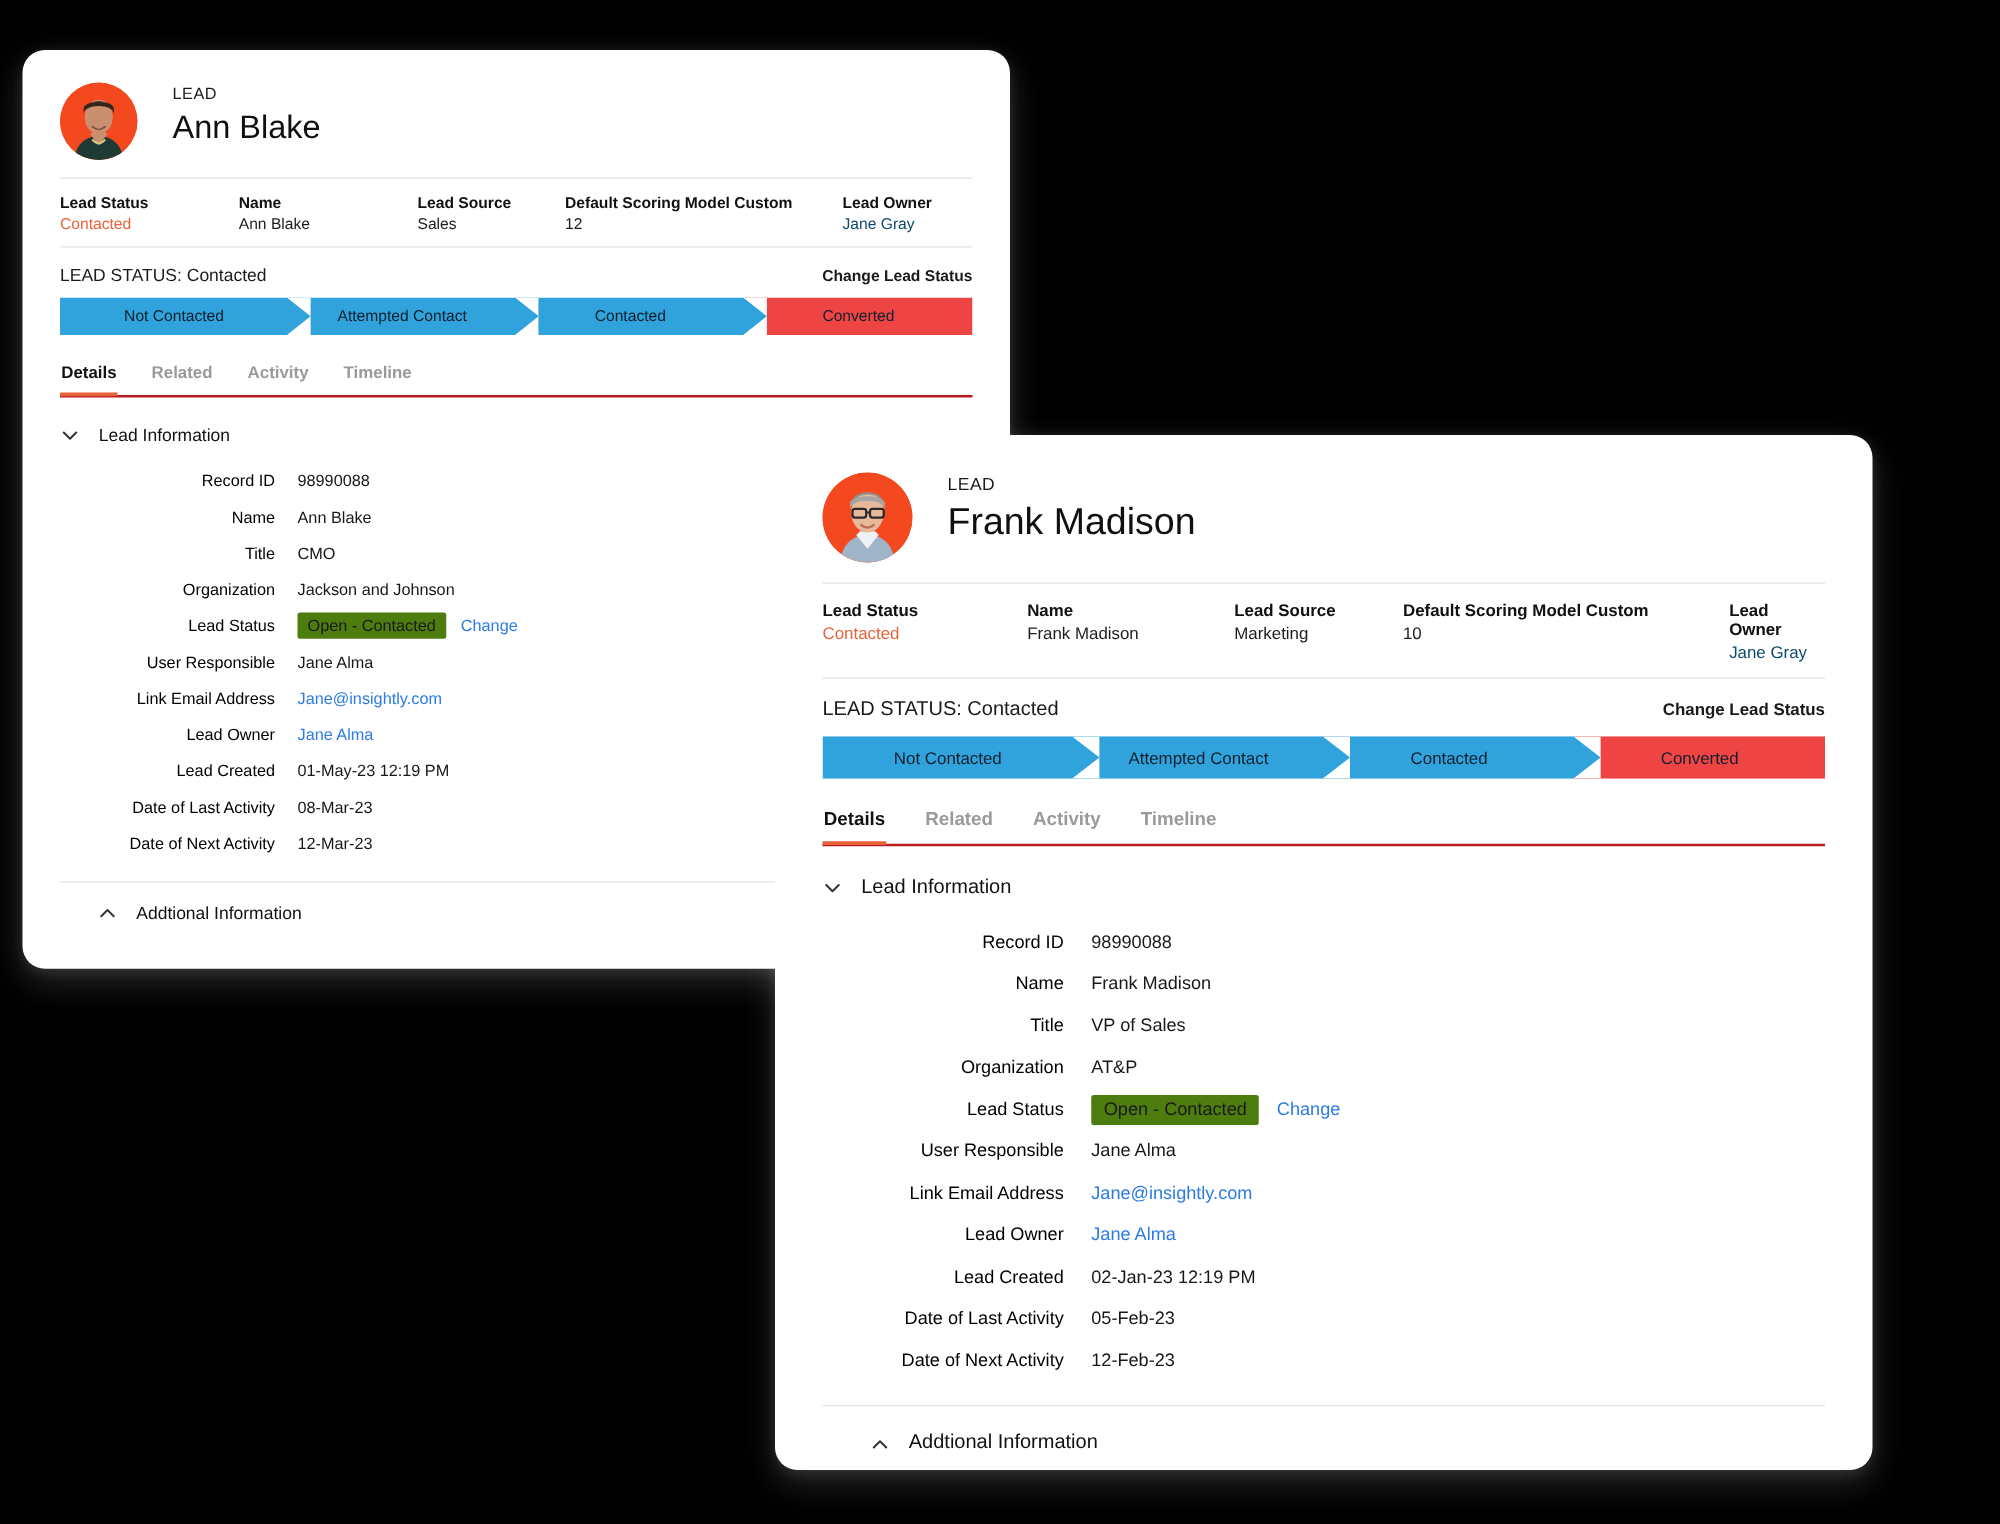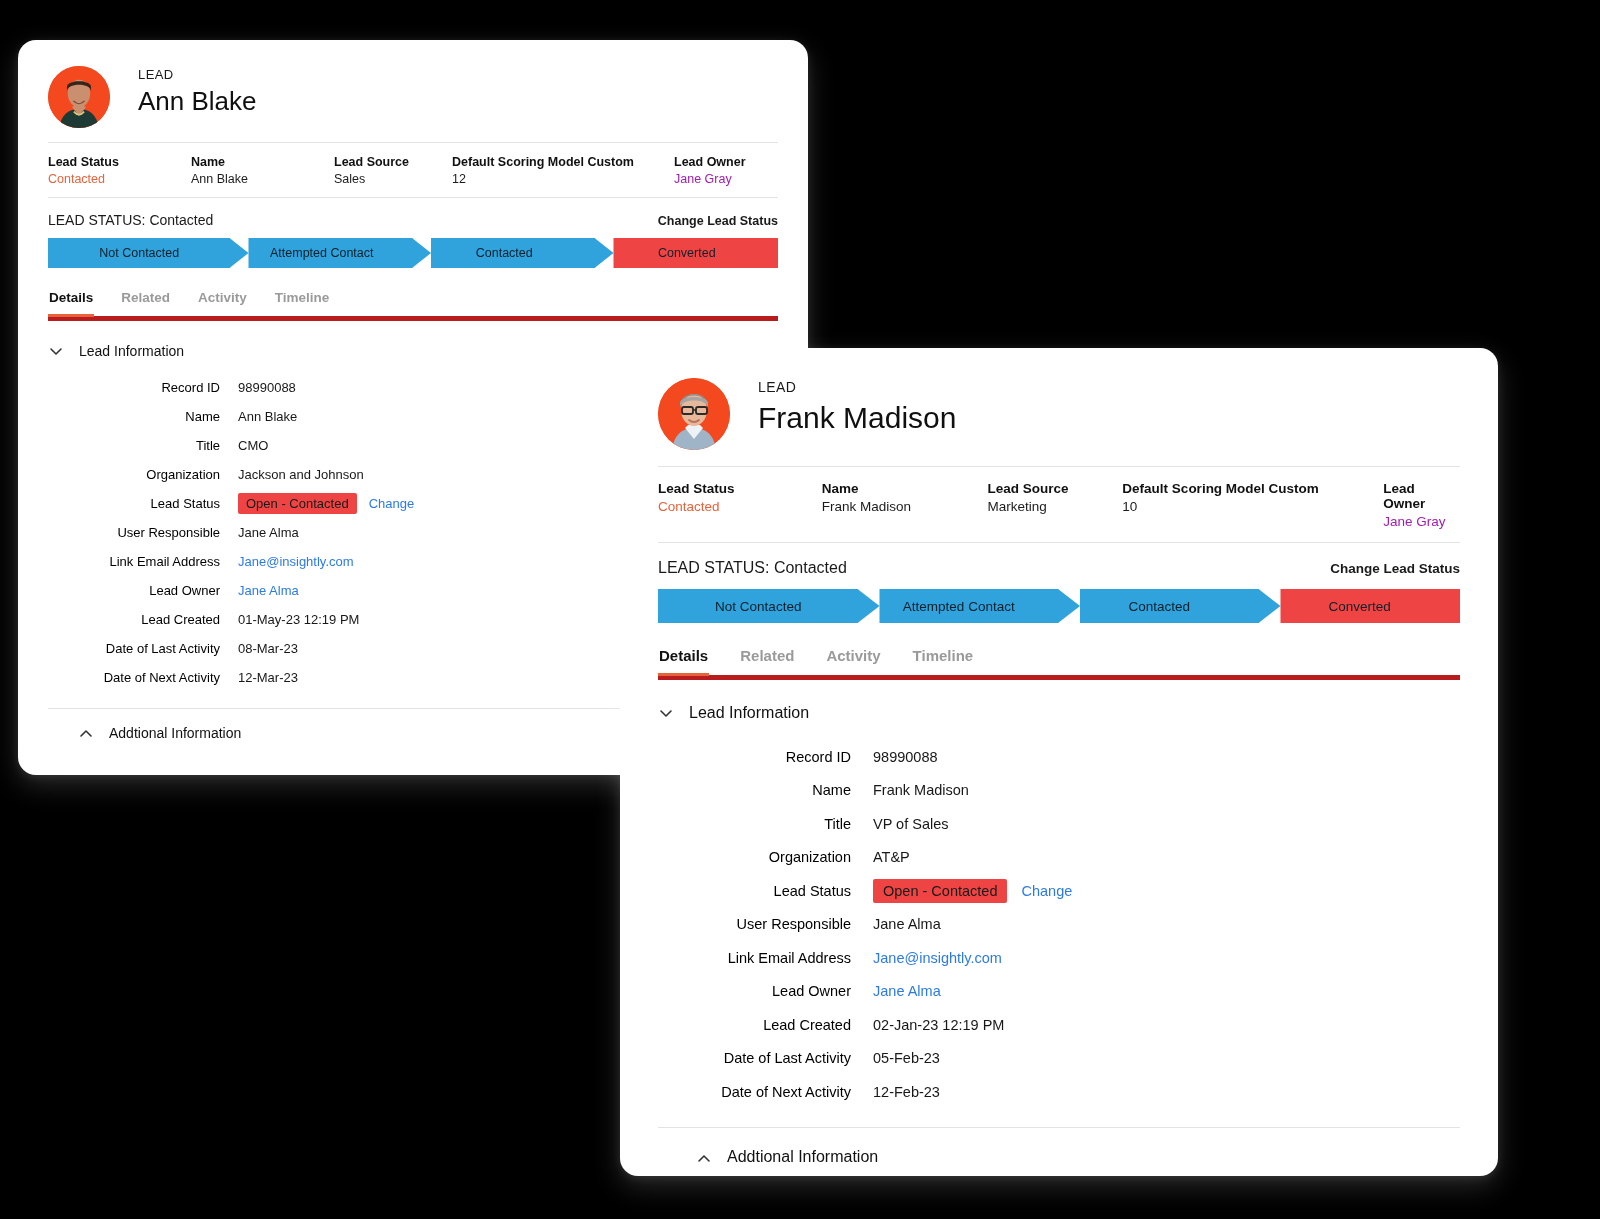--- a/index.html
+++ b/index.html
@@ -106,21 +106,21 @@
   #card-frank .summary-col:nth-child(2) { width: 167px; }
   #card-frank .summary-col:nth-child(3) { width: 136px; }
   #card-frank .summary-col:nth-child(4) { width: 263px; }
   #card-frank .summary-col:nth-child(5) { width: auto; }
 
   .summary-label { font-size: 12.5px; color: #111; font-weight: 700; }
   #card-frank .summary-label { font-size: 13.5px; }
   .summary-value { font-size: 12.5px; color: #1c1c1c; font-weight: 400; }
   #card-frank .summary-value { font-size: 13.5px; }
   .summary-value.accent { color: #E8623A; }
-  .summary-value.link { color: #a21caf; }
+  .summary-value.link { color: #0c4a6e; }
 
   
   .status-row {
     display: flex;
     align-items: baseline;
     justify-content: space-between;
   }
   #card-ann .status-row { margin: 0 30px; padding: 14px 0 10px 0; }
   #card-frank .status-row { margin: 0 38px; padding: 16px 0 12px 0; }
 
@@ -177,21 +177,21 @@
     clip-path: polygon(0% 0%, 100% 50%, 0% 100%);
     z-index: 2;
   }
   #card-frank .path-step.done::after { right: -21px; width: 22px; }
   .path-step.done:last-child::after { display: none; }
 
   
   .tabs {
     display: flex;
     gap: 26px;
-    border-bottom: 5px solid #b91c1c;
+    border-bottom: 2px solid #b91c1c;
   }
   #card-ann .tabs { margin: 18px 30px 0 30px; }
   #card-frank .tabs { margin: 20px 38px 0 38px; gap: 30px; }
 
   .tab {
     font-size: 13.5px;
     color: #9a9a9a;
     padding: 4px 1px 9px 1px;
     cursor: pointer;
     border-bottom: 3px solid transparent;
@@ -234,21 +234,21 @@
   }
   #card-ann .field-label { width: 190px; }
   #card-frank .field-label { width: 215px; font-size: 14.5px; padding-right: 22px; }
 
   .field-value { color: #181818; font-size: 13px; display: flex; align-items: center; gap: 12px; }
   #card-frank .field-value { font-size: 14.5px; gap: 14px; }
   .field-value.link { color: #2C7BE5; }
   .field-value .link { color: #2C7BE5; cursor: pointer; }
 
   .badge {
-    background: #ef4444;
+    background: #4d7c0f;
     color: #1a1a1a;
     padding: 3px 8px;
     font-size: 13px;
     border-radius: 2px;
   }
   #card-frank .badge { font-size: 14.5px; padding: 4px 10px; }
 
   
   .section-foot { border-top: 1px solid #e3e3e3; }
   #card-ann .section-foot { margin: 0 30px; }

